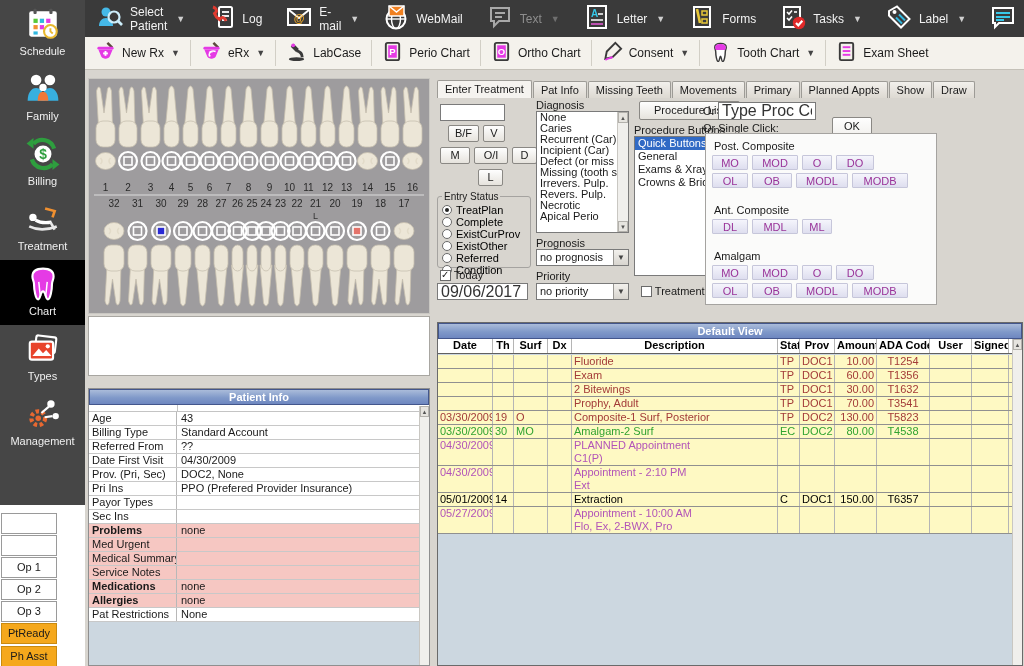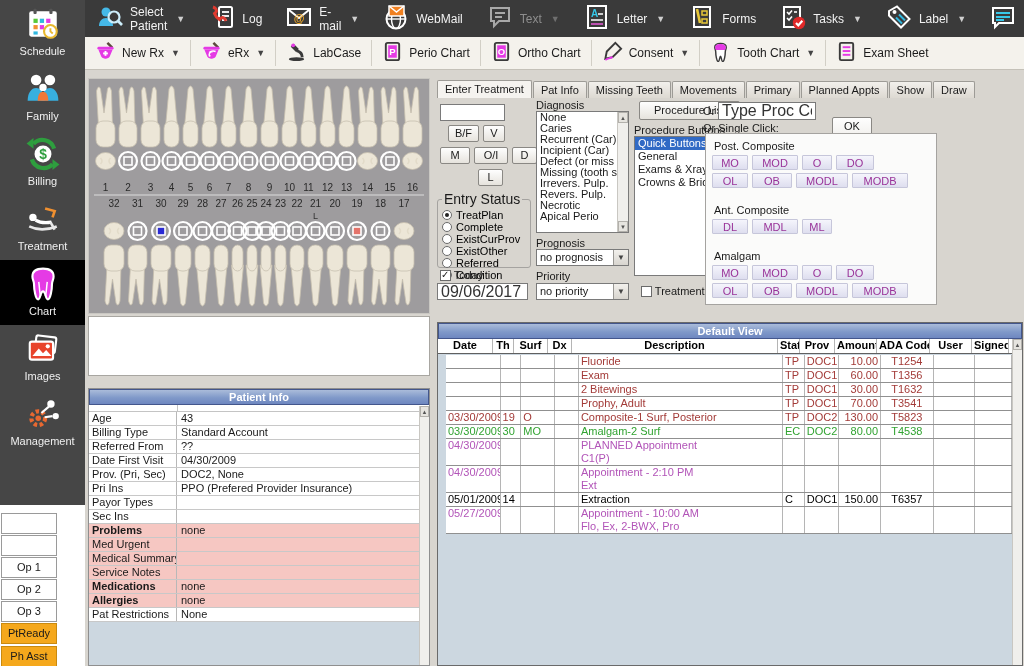--- a/index.html
+++ b/index.html
@@ -57,40 +57,40 @@
   #et-tabs { position:absolute; left:352px; top:10px; height:18px; display:flex; align-items:flex-end; }
   .et-tab { height:17px; line-height:16px; padding:0 7px; border:1px solid #9d9b96; border-bottom:none; background:linear-gradient(180deg,#f2f0ec,#ddd9d2); margin-right:1px; color:#1a1a1a; white-space:nowrap; border-radius:2px 2px 0 0; }
   .et-tab.selected { height:18px; background:#f5f3ef; font-size:11px; }
 
   
   #et-controls { position:absolute; left:352px; top:28px; width:586px; height:222px; }
   .win-btn { position:absolute; background:linear-gradient(180deg,#fefefe,#e6e3dd); border:1px solid #8a8884; border-radius:2px; text-align:center; color:#1a1a1a; font-size:11px; }
   .txt-input { position:absolute; background:#fff; border:1px solid #7a7a7a; font-family:"Liberation Sans",sans-serif; font-size:16px; color:#333; padding:0 3px; }
   .grp-label { position:absolute; color:#1a1a1a; white-space:nowrap; }
   fieldset.group-box { position:absolute; border:1px solid #a5a3a0; border-radius:3px; padding:2px 4px; }
-  fieldset.group-box legend { font-size:14px; color:#1a1a1a; padding:0 2px; }
+  fieldset.group-box legend { font-size:10px; color:#1a1a1a; padding:0 2px; }
   .radio-row { display:flex; align-items:center; gap:4px; height:12px; }
   .radio-dot { width:10px; height:10px; border-radius:50%; border:1px solid #6a6a6a; background:#fff; position:relative; flex:0 0 auto; }
   .radio-dot.on::after { content:""; position:absolute; left:2px; top:2px; width:4px; height:4px; border-radius:50%; background:#222; }
   .chk { width:11px; height:11px; border:1px solid #6a6a6a; background:#fff; display:inline-block; position:relative; vertical-align:-2px; }
   .chk.on::after { content:"✓"; position:absolute; left:0px; top:-2px; font-size:10px; color:#222; }
   .listbox { position:absolute; background:#fff; border:1px solid #7a7a7a; overflow:hidden; }
   .lb-item { height:11px; line-height:11px; padding-left:3px; white-space:nowrap; overflow:hidden; color:#1a1a1a; }
   .lb-item.tall { height:13px; line-height:13px; }
   .lb-item.selected { background:#316ac5; color:#fff; }
   .combo { position:absolute; background:#fff; border:1px solid #7a7a7a; }
   .combo .cval { position:absolute; left:3px; top:1px; right:16px; line-height:13px; color:#1a1a1a; white-space:nowrap; overflow:hidden; }
   .combo .cbtn { position:absolute; right:0; top:0; bottom:0; width:15px; background:linear-gradient(180deg,#f2f0ec,#d8d5cf); border-left:1px solid #9a9894; color:#444; font-size:8px; text-align:center; line-height:15px; }
   .qbtn { background:linear-gradient(180deg,#f5f5fc,#dedeef); border:1px solid #c6c6da; border-radius:1px; color:#993399; text-align:center; height:15px; line-height:14px; font-size:11px; }
 
   
   #progress-notes { position:absolute; left:352px; top:252px; width:586px; height:344px; background:#ccd7e0; border:1px solid #6a6a6a; }
   #pn-colhead { display:flex; background:#fff; border-bottom:1px solid #606060; height:15px; font-weight:bold; }
   .pn-cell { border-right:1px solid #b5b5b5; padding:0 2px; overflow:hidden; white-space:nowrap; line-height:13px; }
-  .pn-row { display:flex; background:#ffffff; border-bottom:1px solid #909090;margin-left:8px; }
+  .pn-row { display:flex; background:#fef9c3; border-bottom:1px solid #909090; }
   .pn-desc div { line-height:13px; }
   #pn-body { position:absolute; left:0; top:32px; right:10px; bottom:0; overflow:hidden; }
   #pn-scroll { position:absolute; right:0; top:16px; bottom:0; width:10px; background:#f0efec; border-left:1px solid #c9c7c2; }
 </style>
 </head>
 <body>
 <div id="app">
 
   <div id="sidebar">
       <div class="sb-item"><span class=""><svg viewBox="0 0 34 34">
@@ -131,21 +131,21 @@
           </svg></span><div>Treatment</div></div>
       <div class="sb-item selected"><span class=""><svg viewBox="0 0 34 34">
             <path d="M7 10c0-5 4-7.5 10-7.5S27 5 27 10c0 3-1.5 4-1.5 7 0 5-1.5 14.5-4 14.5-2 0-2-7.5-4.5-7.5s-2.5 7.5-4.5 7.5c-2.5 0-4-9.5-4-14.5 0-3-1.5-4-1.5-7z" fill="#e53ae5" stroke="#fff" stroke-width="2"></path>
             <path d="M13 15c.8 6 .8 11 1.8 13.5M21 15c-.8 6-.8 11-1.8 13.5" stroke="#fff" stroke-width="1.4" fill="none"></path>
           </svg></span><div>Chart</div></div>
       <div class="sb-item"><span class=""><svg viewBox="0 0 34 34">
             <rect x="10" y="5" width="19" height="15" rx="2" fill="none" stroke="#fff" stroke-width="2" transform="rotate(7 19 12)"></rect>
             <rect x="4.5" y="10" width="22" height="17" rx="2" fill="#e8442c" stroke="#fff" stroke-width="2"></rect>
             <path d="M7 23.5l6-7 4 4.5 3-3 5 5.5z" fill="#fff"></path>
             <circle cx="21.5" cy="14.5" r="2" fill="#fff"></circle>
-          </svg></span><div>Images</div></div>
+          </svg></span><div>Types</div></div>
       <div class="sb-item"><span class=""><svg viewBox="0 0 34 34">
             <circle cx="12.5" cy="21" r="6.5" fill="none" stroke="#e86830" stroke-width="4" stroke-dasharray="3.2 2.4"></circle>
             <circle cx="12.5" cy="21" r="2.6" fill="#e86830"></circle>
             <circle cx="24.5" cy="7.5" r="3.5" fill="#fff"></circle>
             <circle cx="29" cy="19" r="3" fill="#fff"></circle>
             <line x1="15.5" y1="16" x2="22.5" y2="10" stroke="#fff" stroke-width="2"></line>
             <line x1="18.5" y1="20" x2="26" y2="19" stroke="#fff" stroke-width="2"></line>
           </svg></span><div>Management</div></div>
     </div>
   <div id="sidebar-bottom">

